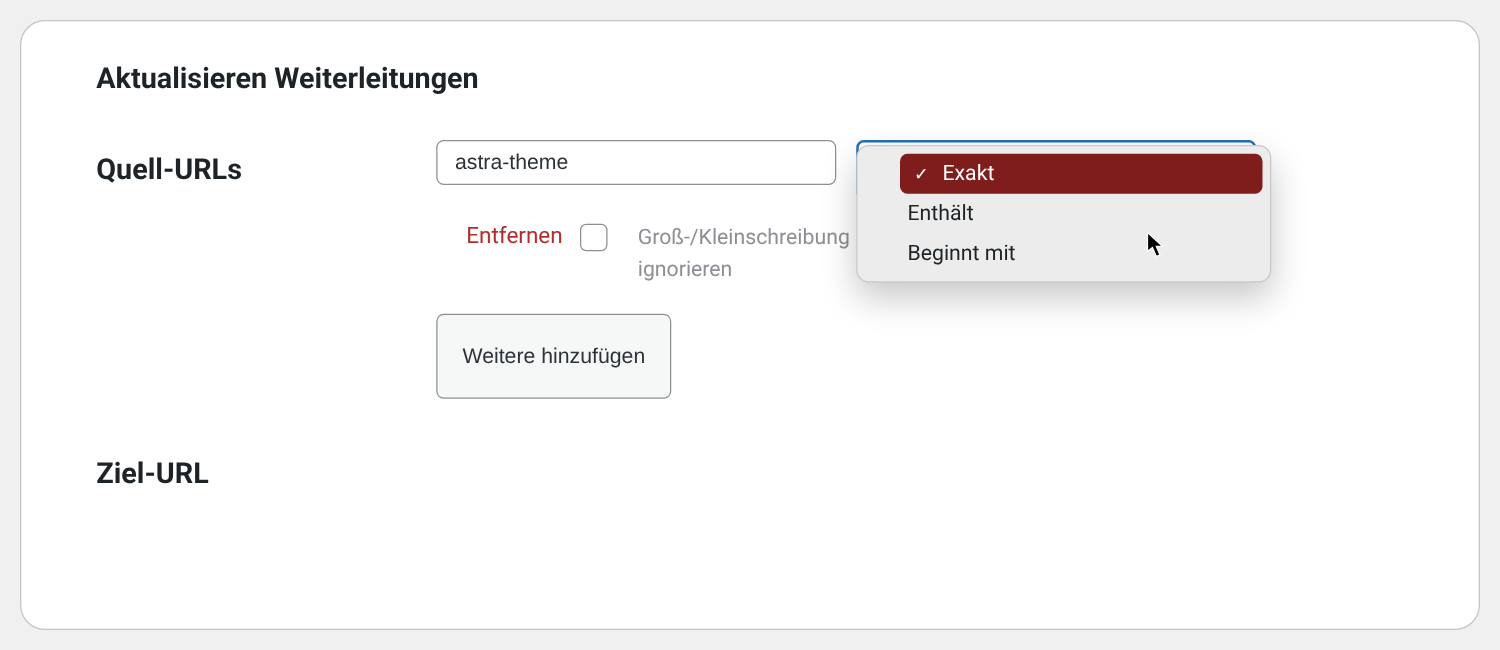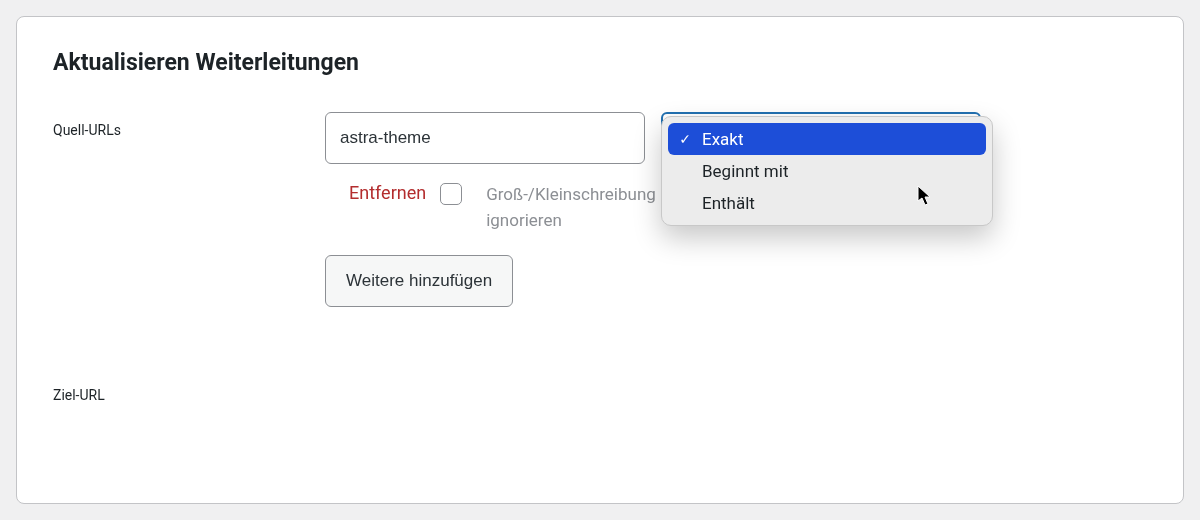--- a/index.html
+++ b/index.html
@@ -5,55 +5,55 @@
     * { box-sizing: border-box; margin: 0; padding: 0; }
     body {
       font-family: -apple-system, BlinkMacSystemFont, "Segoe UI", Roboto, sans-serif;
       background: #f0f0f1;
       padding: 16px;
       color: #1d2327;
     }
     .card {
       background: #fff;
       border: 1px solid #c3c4c7;
-      border-radius: 8px;
-      padding: 32px 40px 40px 36px;
+      border-radius: 20px;
+      padding: 32px 40px 40px 60px;
       min-height: 488px;
     }
     .page-title {
       font-size: 23px;
       font-weight: 700;
       margin-bottom: 36px;
       color: #1d2327;
     }
     .form-row {
       display: flex;
       align-items: flex-start;
       margin-bottom: 24px;
     }
     .form-label {
       width: 272px;
       flex-shrink: 0;
-      font-weight: 400;
-      font-size: 14px;
+      font-weight: 700;
+      font-size: 23px;
       padding-top: 10px;
       color: #1d2327;
     }
     .form-controls {
       flex: 1;
       position: relative;
     }
     .source-line {
       display: flex;
       gap: 16px;
       align-items: flex-start;
       position: relative;
     }
     .text-input {
-      height: 52px;
+      height: 36px;
       border: 1px solid #8c8f94;
       border-radius: 6px;
       padding: 0 14px;
       font-size: 17px;
       color: #2c3338;
       background: #fff;
       outline: none;
     }
     .source-input { width: 320px; flex-shrink: 0; }
     .target-input { width: 100%; max-width: 804px; }
@@ -93,21 +93,21 @@
       margin-top: 1px;
     }
     .checkbox-label {
       font-size: 17px;
       color: #8c8f94;
       line-height: 1.5;
       max-width: 210px;
     }
     .add-more-btn {
       margin-top: 22px;
-      height: 52px;
+      height: 68px;
       padding: 0 20px;
       border: 1px solid #8c8f94;
       border-radius: 6px;
       background: #f6f7f7;
       font-size: 17px;
       color: #2c3338;
       cursor: pointer;
     }
     .dropdown {
       position: absolute;
@@ -126,40 +126,41 @@
       display: flex;
       align-items: center;
       gap: 10px;
       padding: 0 12px 0 10px;
       border-radius: 6px;
       font-size: 17px;
       color: #1d2327;
       cursor: pointer;
     }
     .dropdown-item.selected {
-      background: #1d4ed8;
+      background: #7f1d1d;
       color: #fff;
+      margin-left: 28px;
     }
     .dropdown-item .check {
       width: 14px;
       flex-shrink: 0;
       font-size: 14px;
       text-align: center;
     }
     .dropdown-item.selected .check::before { content: "✓"; }
     .cursor-icon {
       position: absolute;
       left: 916px;
       top: 186px;
       width: 18px;
       height: 20px;
       z-index: 20;
       pointer-events: none;
     }
-    .target-row { margin-top: 70px; }
+    .target-row { margin-top: 36px; }
   </style>
 </head>
 <body>
 
 <div class="card">
 
   <h1 class="page-title">Aktualisieren Weiterleitungen</h1>
 
   <div class="form-row">
     <div class="form-label">Quell-URLs</div>
@@ -171,25 +172,25 @@
         <div class="select-field"></div>
       </div>
 
       <div class="dropdown">
         <div class="dropdown-item selected">
           <span class="check"></span>
           <span>Exakt</span>
         </div>
         <div class="dropdown-item">
           <span class="check"></span>
-          <span>Beginnt mit</span>
+          <span>Enthält</span>
         </div>
         <div class="dropdown-item">
           <span class="check"></span>
-          <span>Enthält</span>
+          <span>Beginnt mit</span>
         </div>
       </div>
 
       <div class="under-input">
         <span class="remove-link">Entfernen</span>
         <div class="checkbox-wrap">
           <div class="checkbox"></div>
           <span class="checkbox-label">Groß-/Kleinschreibung ignorieren</span>
         </div>
       </div>

